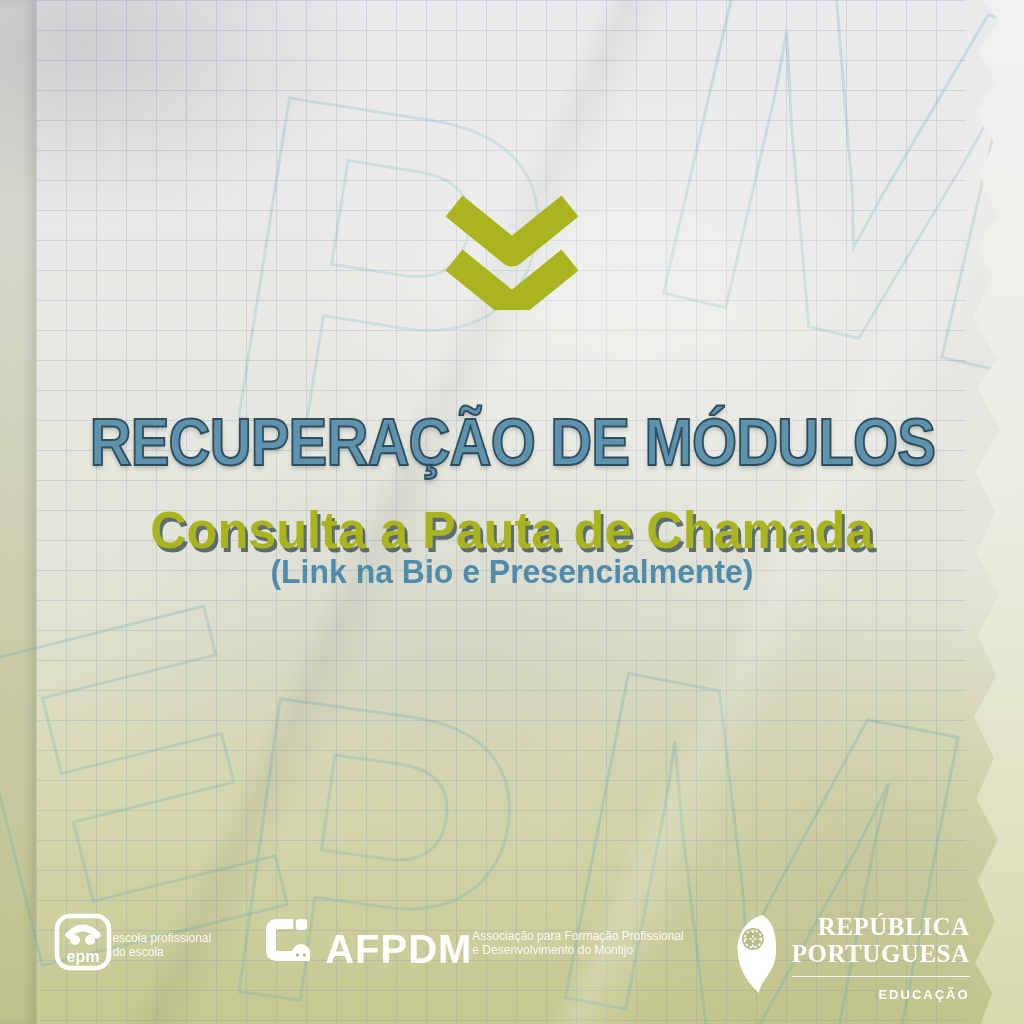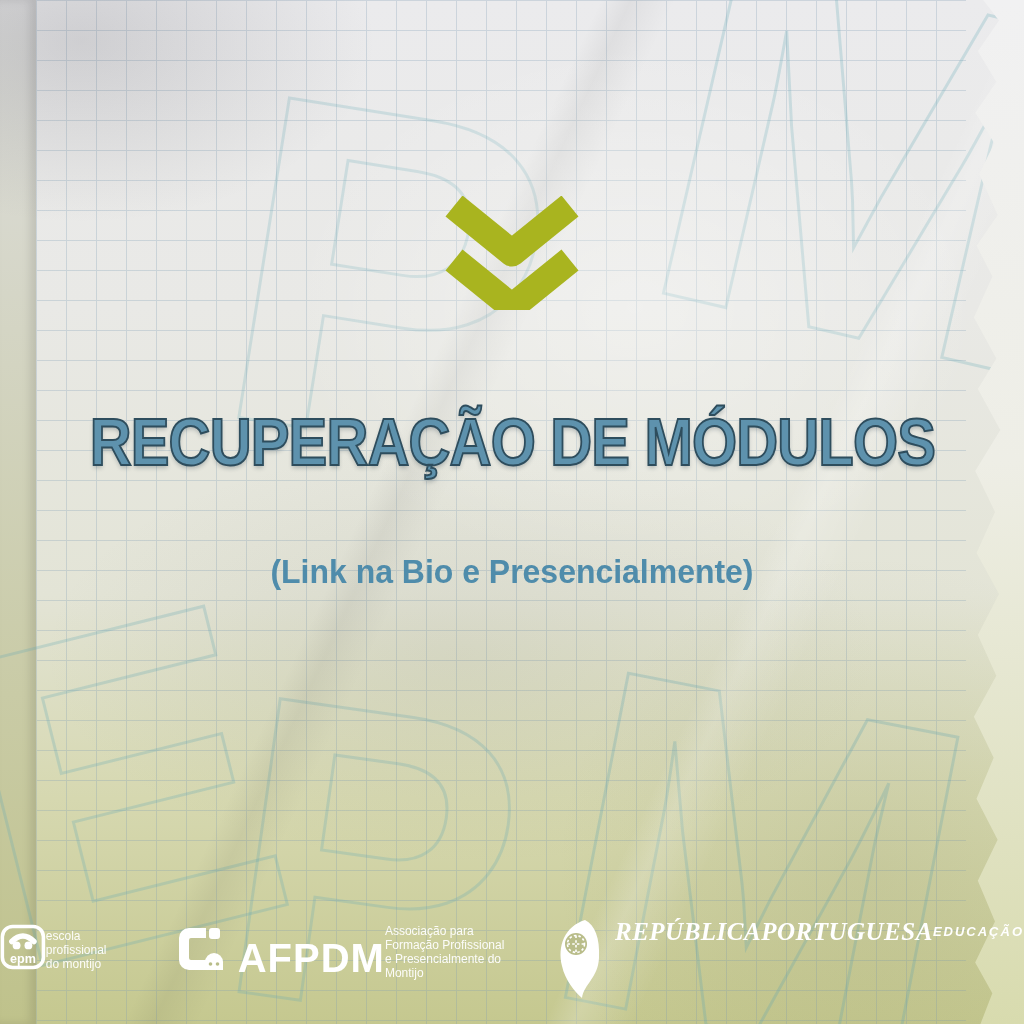--- a/index.html
+++ b/index.html
@@ -88,21 +88,21 @@
   .footer{
     position:absolute;bottom:22px;width:100%;
     display:flex;justify-content:center;align-items:flex-start;gap:48px;
     color:var(--logo_white);
   }
   .logo-block{display:flex;flex-direction:row;align-items:center;}
   .tagline{font-size:12px;line-height:1.18;margin-top:6px;opacity:.95;}
   .afpdm-top{display:flex;align-items:flex-end;gap:12px;}
   .afpdm-name{font-size:40px;font-weight:bold;letter-spacing:1px;line-height:.9;}
   .rep-block{display:flex;align-items:flex-start;gap:14px;}
-  .rep-text{display:flex;flex-direction:row;align-items:center;font-style:italic;}
+  .rep-text{display:flex;flex-direction:column;align-items:flex-end;}
   .rep-country{font-family:"Liberation Serif",serif;font-weight:bold;font-size:25px;line-height:1.08;letter-spacing:.5px;}
   .rep-rule{width:100%;height:1px;background:var(--logo_white);margin:9px 0 10px 0;opacity:.9;}
   .rep-ministry{font-size:13px;font-weight:bold;letter-spacing:2px;}
 </style>
 </head>
 <body>
 
 <div class="poster">
 
   <div class="left-margin"></div>
@@ -122,54 +122,57 @@
   <div class="chevron-wrap">
     <svg width="134" height="114" viewBox="0 0 134 114">
       <path d="M9 10 L67 57 L125 10" fill="none" stroke-width="27" stroke-linejoin="round" stroke-linecap="butt"></path>
       <path d="M9 64 L67 111 L125 64" fill="none" stroke-width="27" stroke-linejoin="round" stroke-linecap="butt"></path>
     </svg>
   </div>
 
   <div class="title-row">
     <span class="title">RECUPERAÇÃO DE MÓDULOS</span>
   </div>
+  <div class="subtitle-row">
+    <span class="subtitle">Consulta a Pauta de Chamada</span>
+  </div>
   <div class="note-row">
     <span class="note">(Link na Bio e Presencialmente)</span>
   </div>
 
   <div class="footer">
 
     <div class="logo-block">
       <svg width="58" height="58" viewBox="0 0 58 58">
         <rect x="3" y="3" width="52" height="52" rx="13" fill="none" stroke="#ffffff" stroke-width="4.5"></rect>
         <path d="M15 22 Q29 8 43 22" fill="none" stroke="#ffffff" stroke-width="7" stroke-linecap="round"></path>
         <circle cx="21" cy="27" r="5" fill="#ffffff"></circle>
         <circle cx="36" cy="27" r="5" fill="#ffffff"></circle>
         <text x="29" y="49" text-anchor="middle" font-size="16" font-weight="bold" fill="#ffffff" font-family="Liberation Sans, sans-serif">epm</text>
       </svg>
       <div class="tagline">
         <div>escola profissional</div>
-        <div>do montijo</div>
+        <div>do escola</div>
       </div>
     </div>
 
     <div class="logo-block">
       <div class="afpdm-top">
         <svg width="54" height="54" viewBox="0 0 54 54">
           <path d="M34 6 H17 a10 10 0 0 0 -10 10 v22 a10 10 0 0 0 10 10 h17 v-10 H19 a2 2 0 0 1 -2 -2 V18 a2 2 0 0 1 2 -2 h15 z" fill="#ffffff"></path>
           <rect x="37" y="6" width="11" height="11" rx="3" fill="#ffffff"></rect>
           <path d="M33 40 a9 9 0 0 1 18 0 v8 h-18 z" fill="#ffffff"></path>
           <circle cx="38.5" cy="42" r="1.8" fill="#b9bd8a"></circle>
           <circle cx="45.5" cy="42" r="1.8" fill="#b9bd8a"></circle>
         </svg>
         <span class="afpdm-name">AFPDM</span>
       </div>
       <div class="tagline">
         <div>Associação para Formação Profissional</div>
-        <div>e Presencialmente do Montijo</div>
+        <div>e Desenvolvimento do Montijo</div>
       </div>
     </div>
 
     <div class="rep-block">
       <svg width="46" height="84" viewBox="0 0 46 84">
         <path d="M30 2 C10 8 2 28 7 48 C10 62 20 74 27 80 C29 66 43 60 44 40 C45 20 40 7 30 2 Z" fill="#ffffff"></path>
         <circle cx="21" cy="26" r="11" fill="#b9bd8a"></circle>
         <circle cx="21" cy="26" r="8.5" fill="none" stroke="#ffffff" stroke-width="1.6" stroke-dasharray="2.5 2.2"></circle>
         <line x1="12.5" y1="26" x2="29.5" y2="26" stroke="#ffffff" stroke-width="1.6" stroke-dasharray="2.5 2.2"></line>
         <line x1="21" y1="17.5" x2="21" y2="34.5" stroke="#ffffff" stroke-width="1.6" stroke-dasharray="2.5 2.2"></line>

